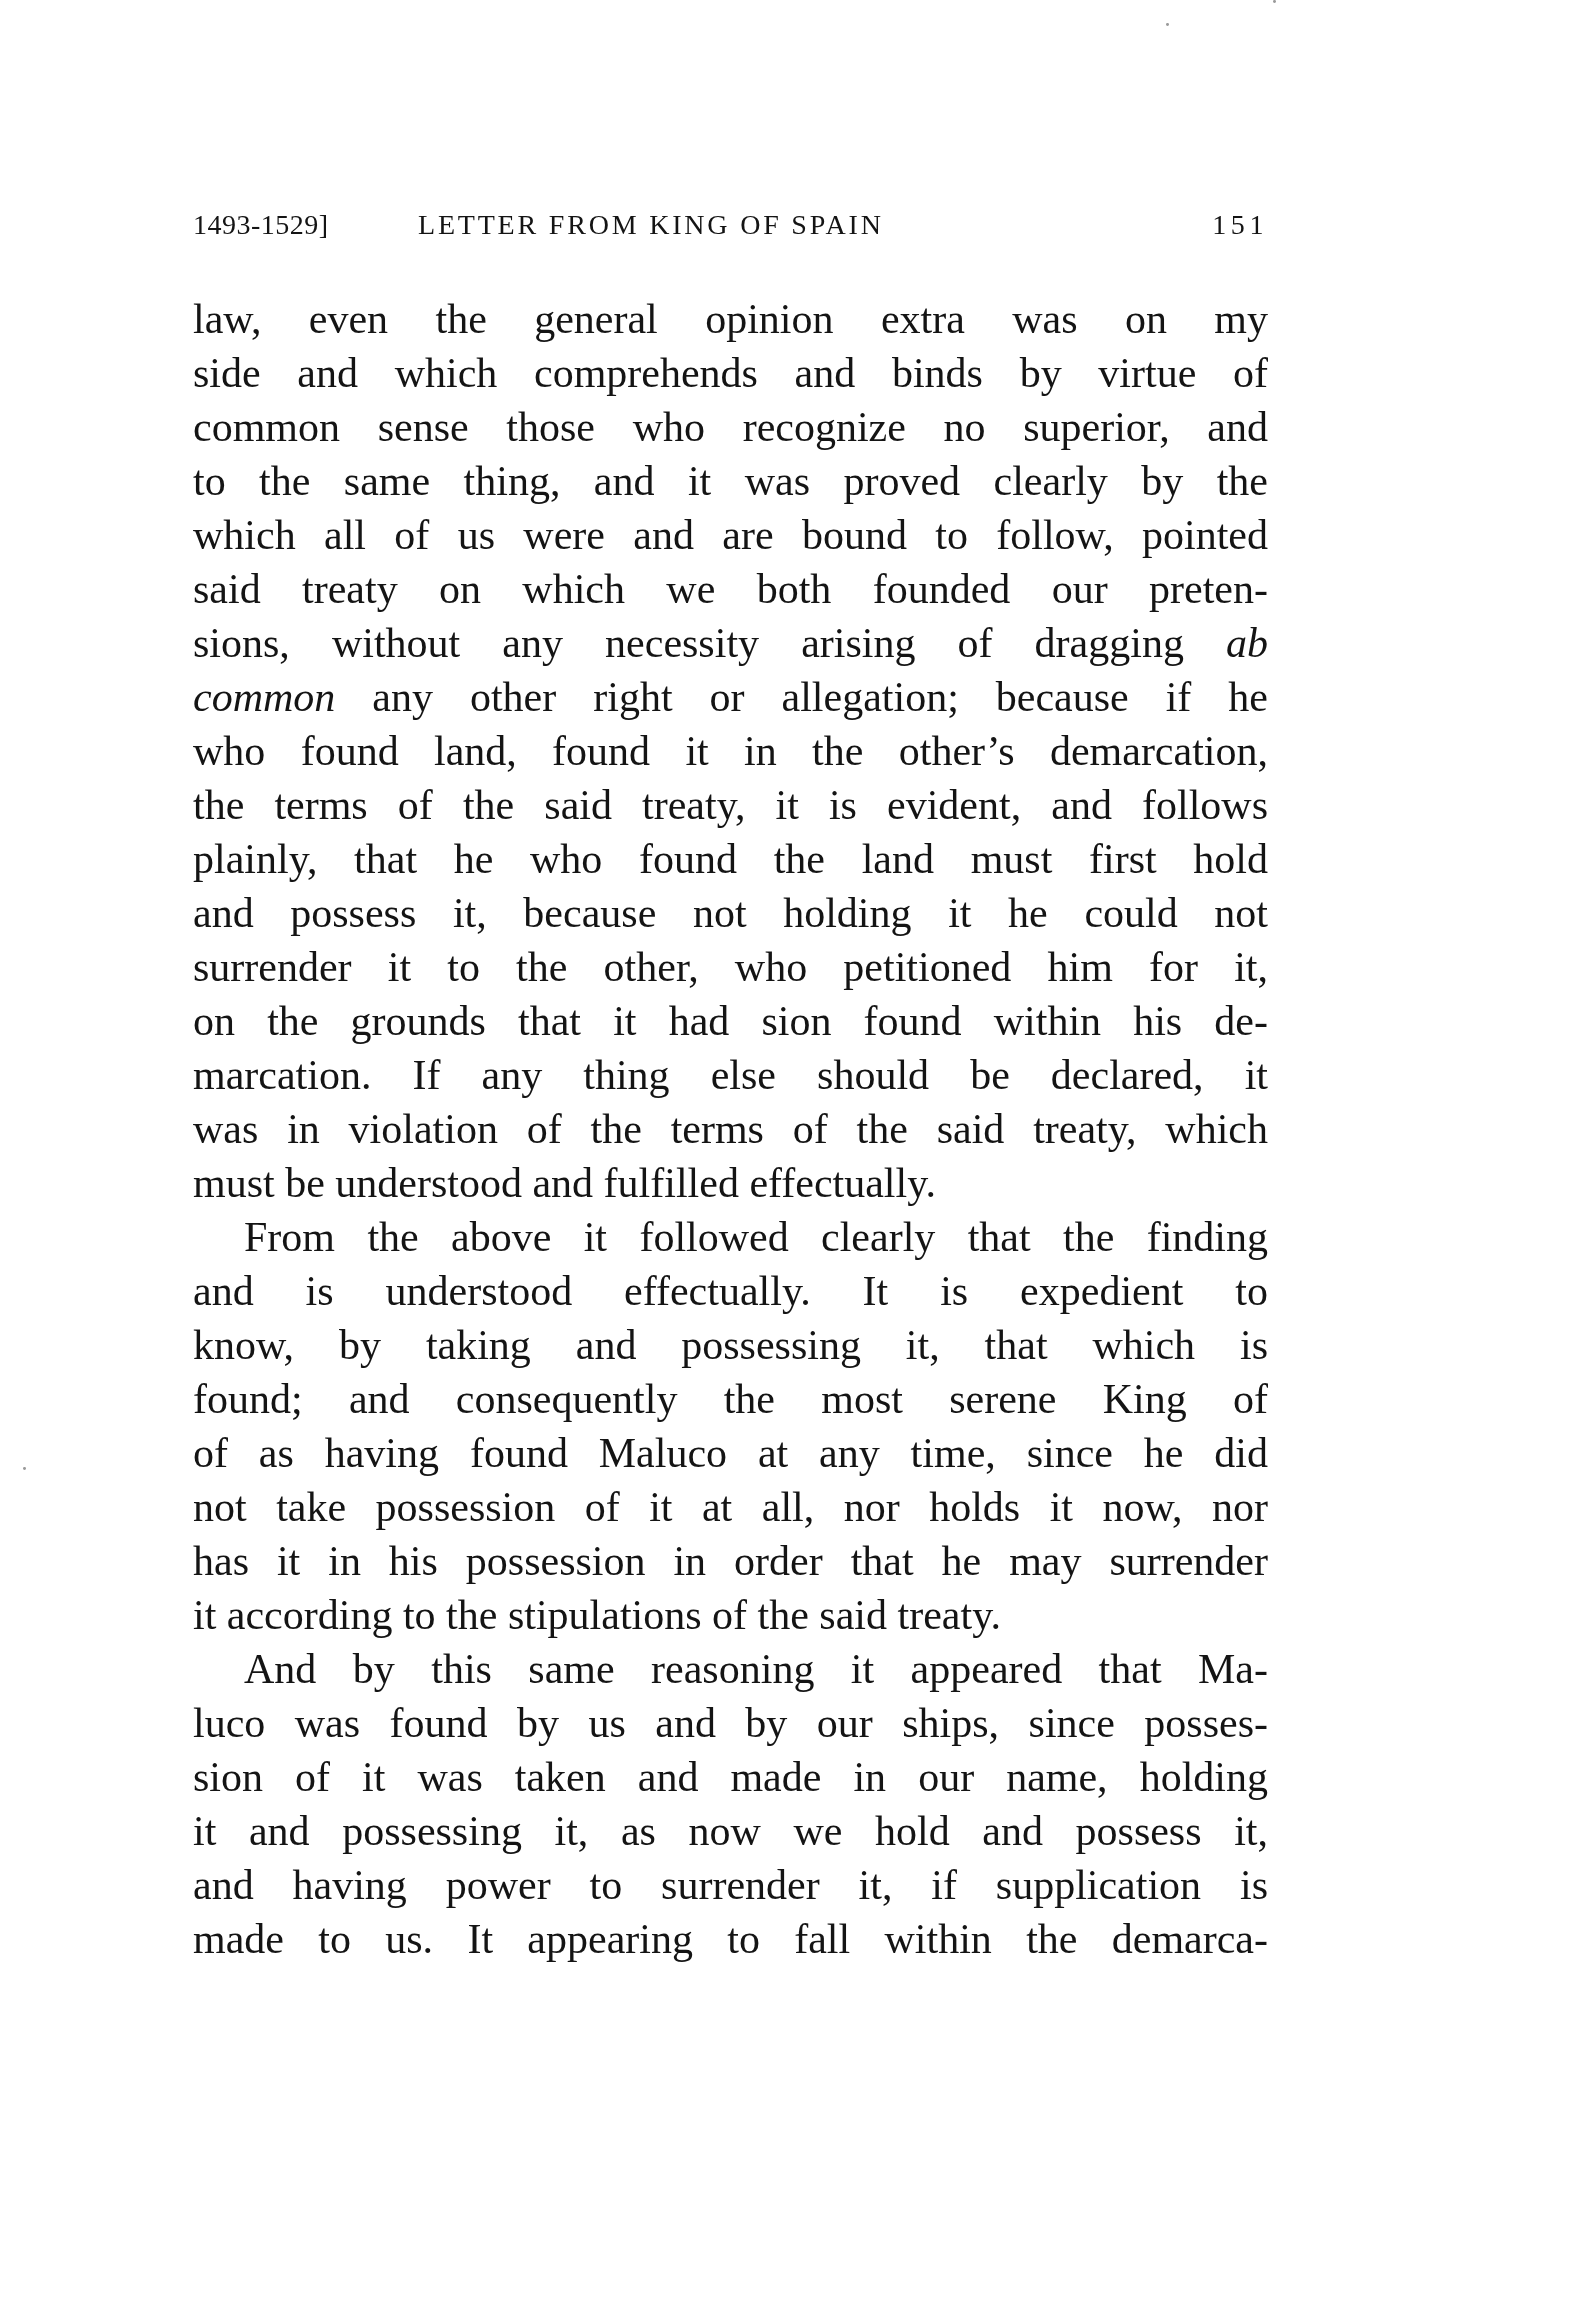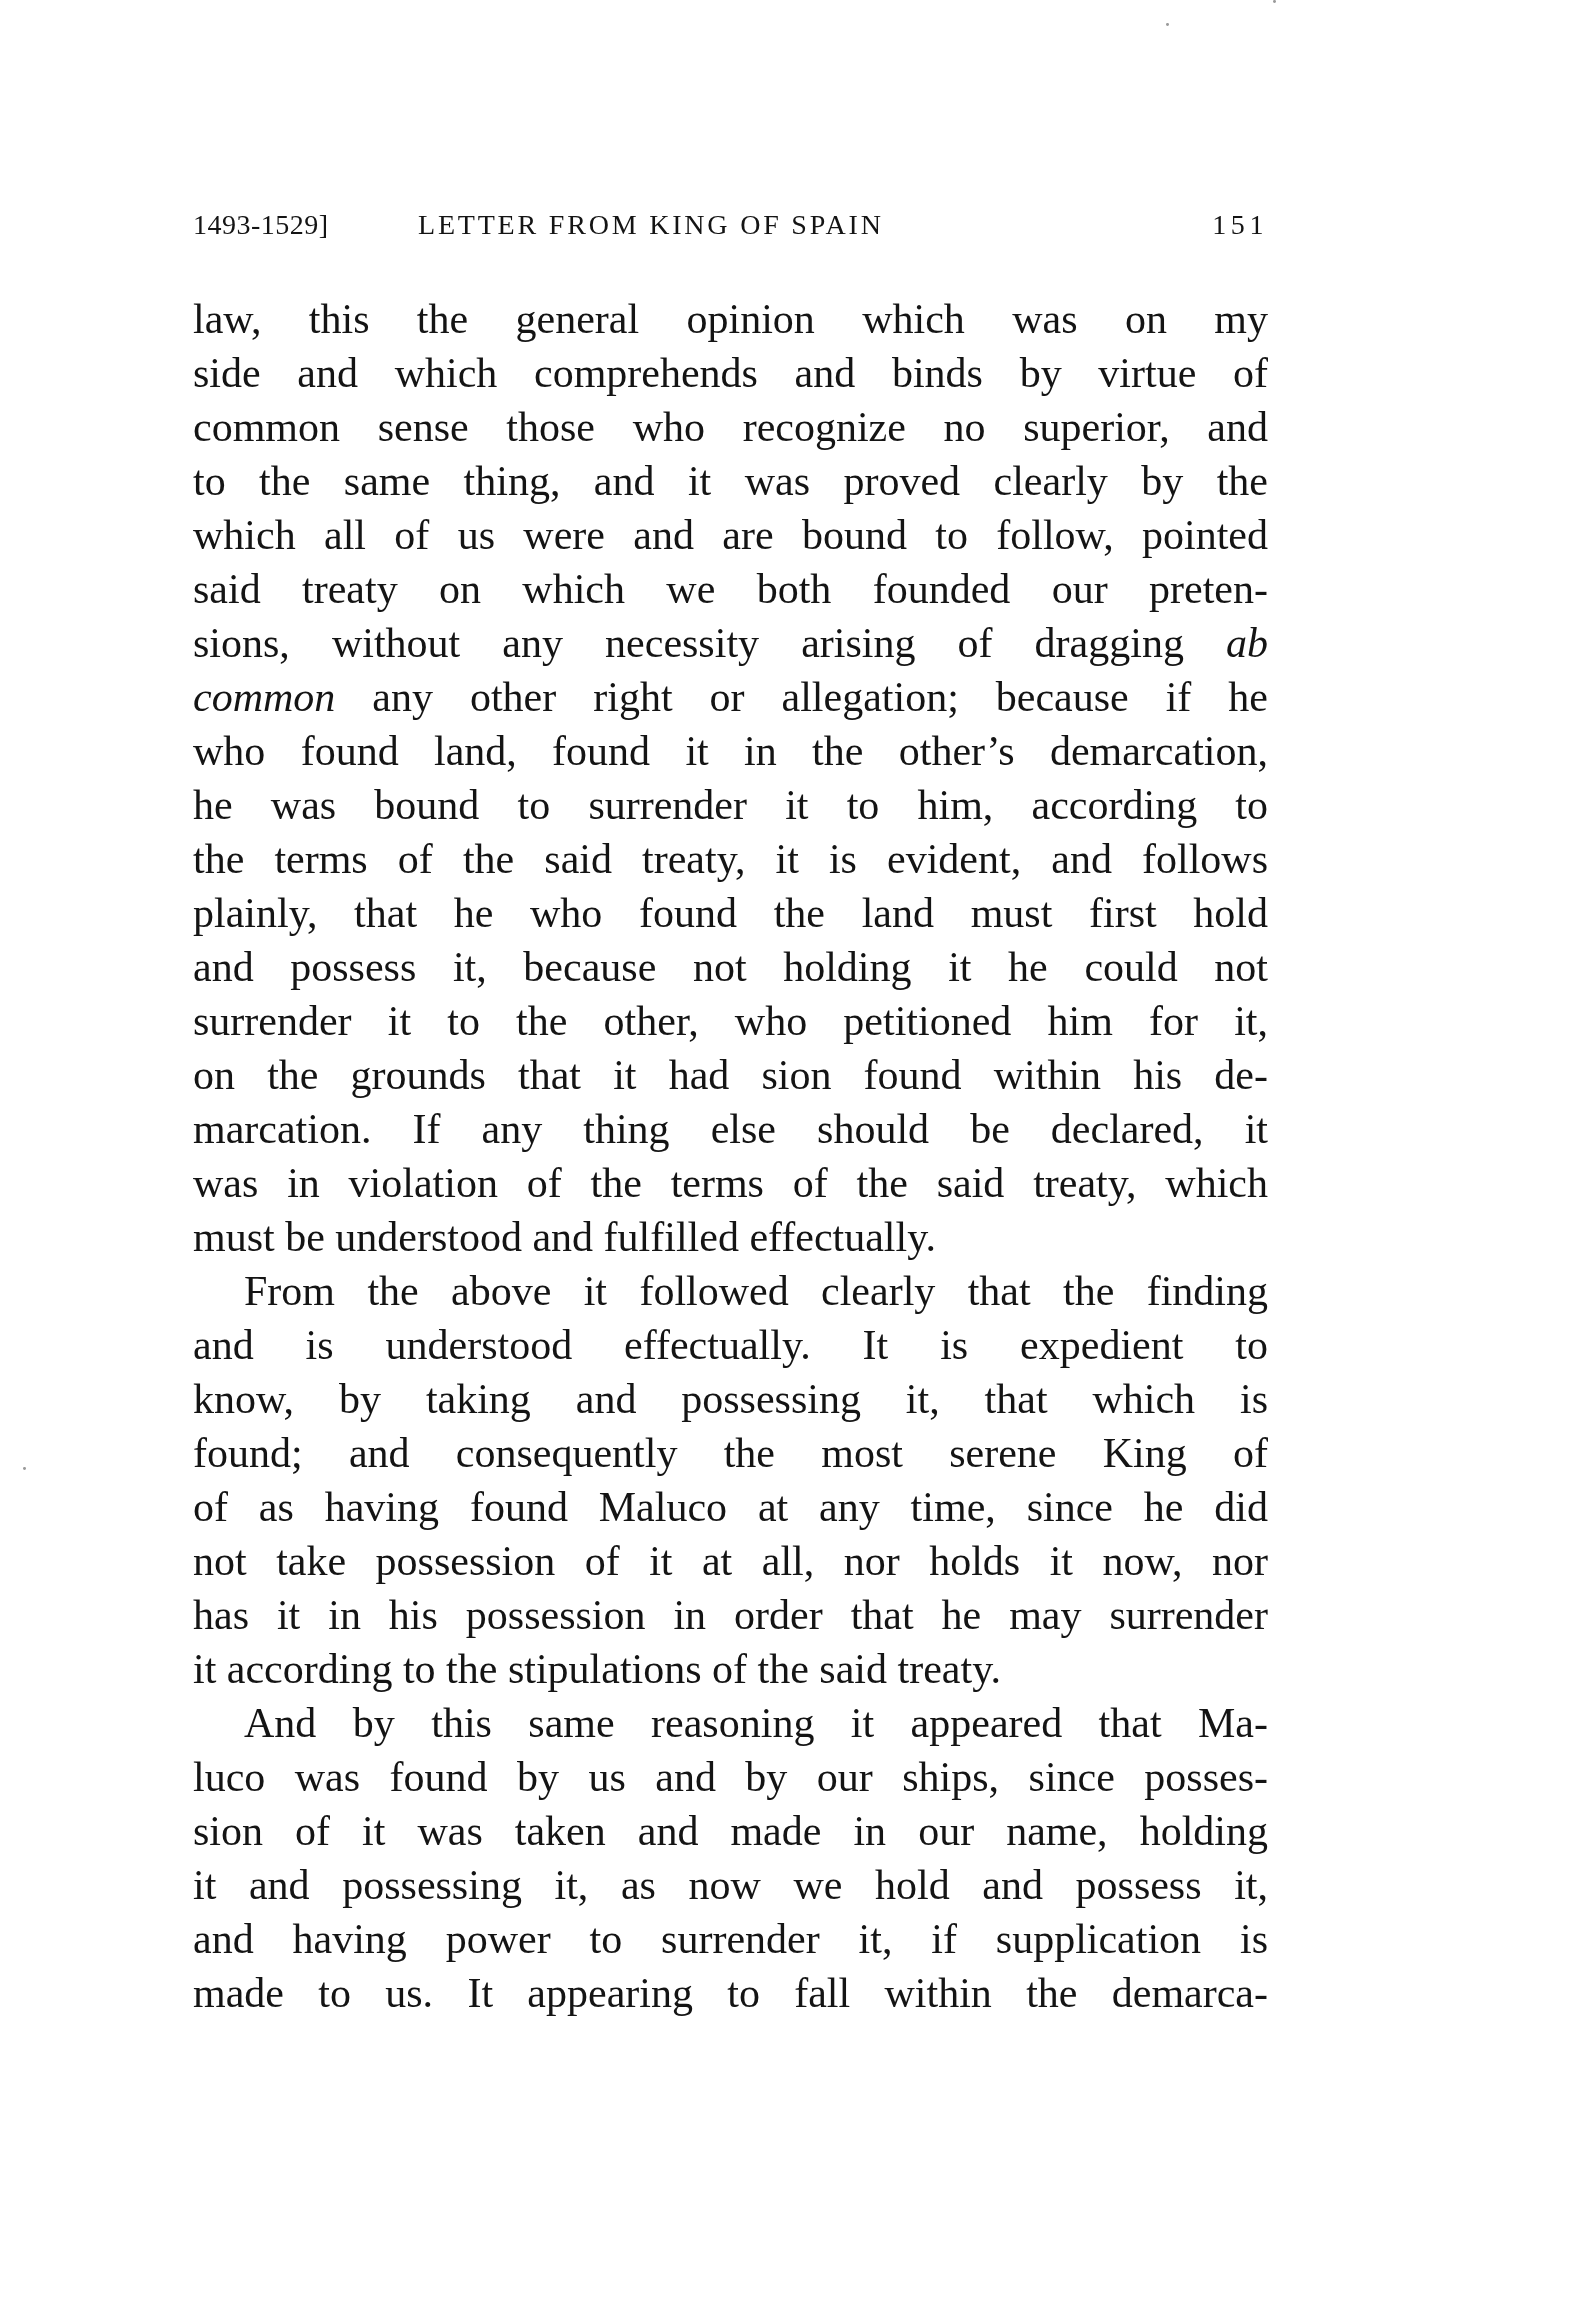--- a/index.html
+++ b/index.html
@@ -92,30 +92,29 @@
   <span class="speck" style="left:23px; top:1467px;"></span>
 
   <div class="running-head">
     <span class="rh-dates">1493-1529]</span>
     <span class="rh-title">LETTER FROM KING OF SPAIN</span>
     <span class="rh-page">151</span>
   </div>
 
   <div class="body-text" id="body-text">
       <div>
-        <span class="line">law, this the general opinion which was on my</span>
+        <span class="line">law, even the general opinion extra was on my</span>
         <span class="line">side and which comprehends and binds by virtue of</span>
         <span class="line">common sense those who recognize no superior, and</span>
         <span class="line">to the same thing, and it was proved clearly by the</span>
         <span class="line">which all of us were and are bound to follow, pointed</span>
         <span class="line">said treaty on which we both founded our preten-</span>
         <span class="line">sions, without any necessity arising of dragging <em>ab</em></span>
         <span class="line"><em>common</em> any other right or allegation; because if he</span>
         <span class="line">who found land, found it in the other’s demarcation,</span>
-        <span class="line">he was bound to surrender it to him, according to</span>
         <span class="line">the terms of the said treaty, it is evident, and follows</span>
         <span class="line">plainly, that he who found the land must first hold</span>
         <span class="line">and possess it, because not holding it he could not</span>
         <span class="line">surrender it to the other, who petitioned him for it,</span>
         <span class="line">on the grounds that it had sion found within his de-</span>
         <span class="line">marcation.  If any thing else should be declared, it</span>
         <span class="line">was in violation of the terms of the said treaty, which</span>
         <span class="line last">must be understood and fulfilled effectually.</span>
       </div>
       <div>

